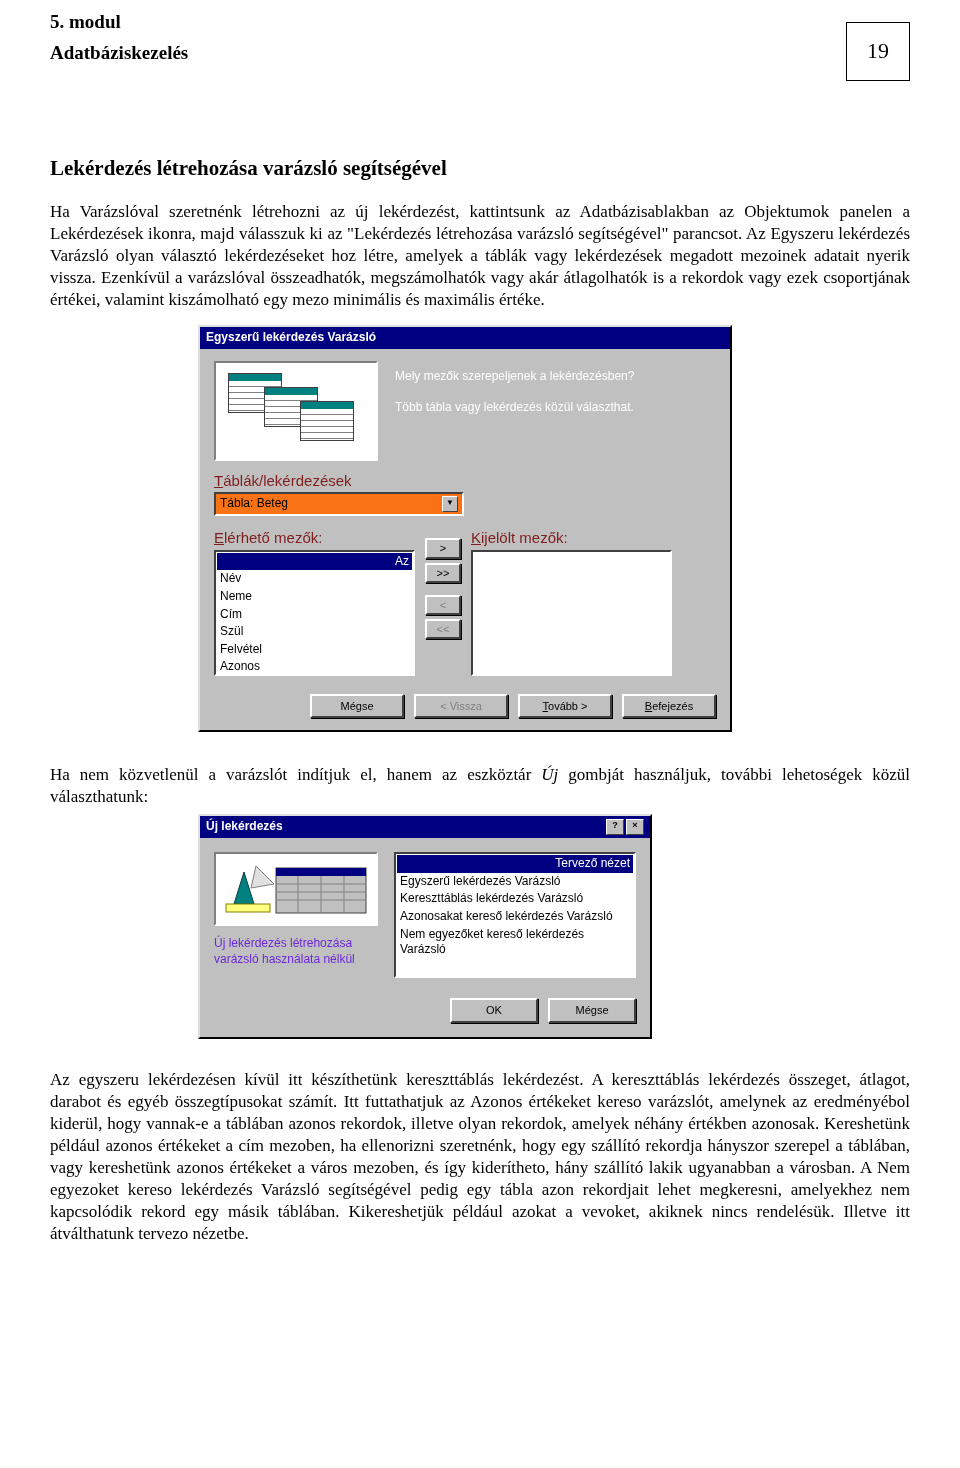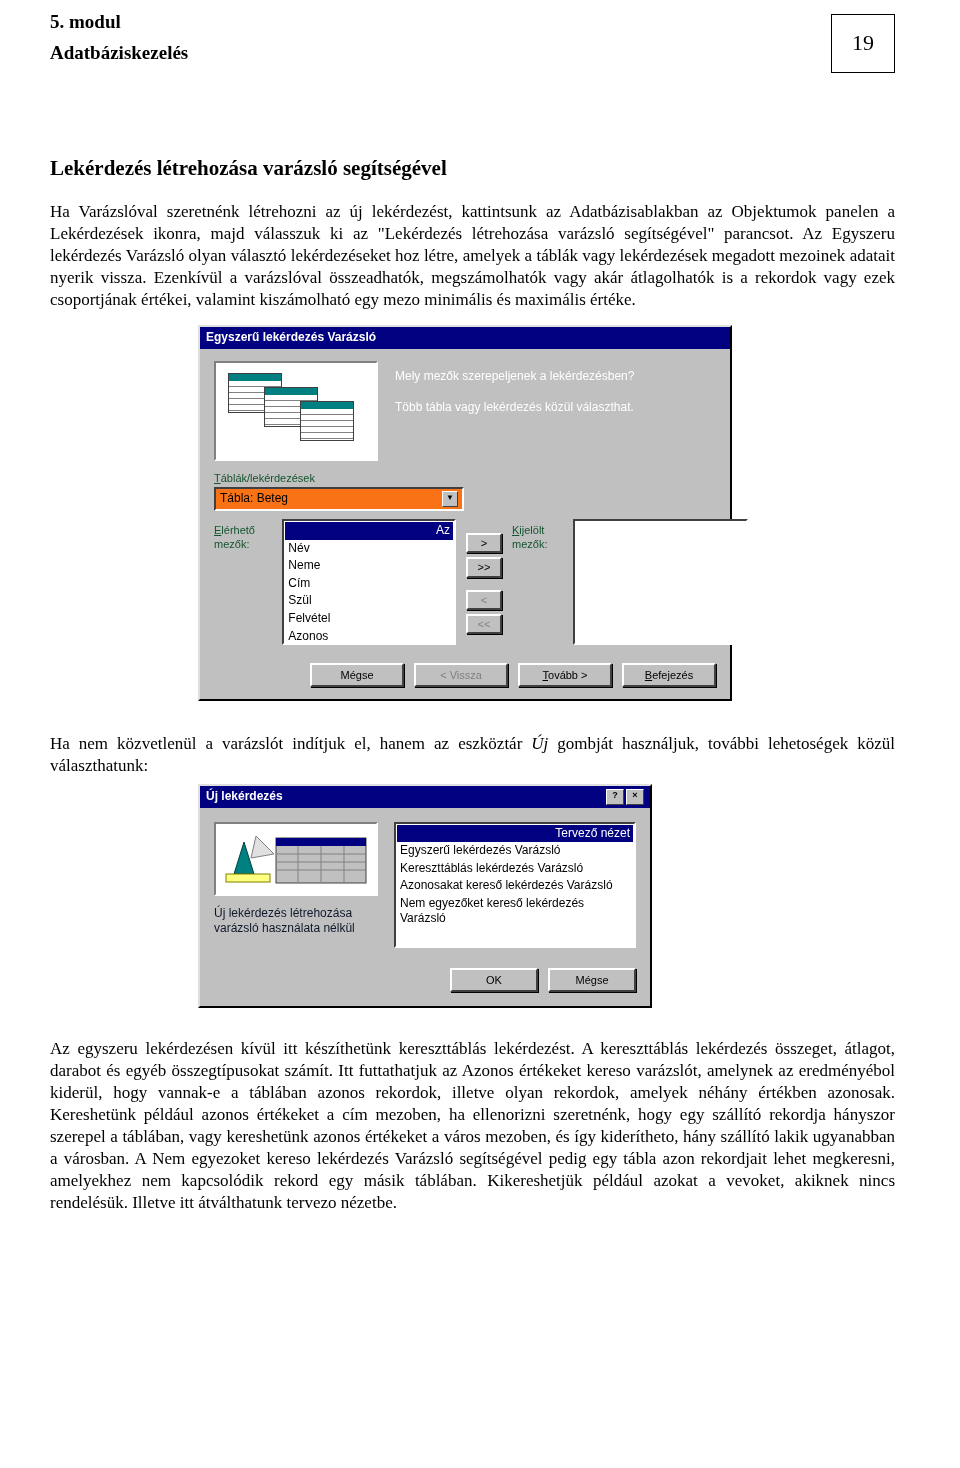--- a/index.html
+++ b/index.html
@@ -6,40 +6,40 @@
     margin: 0;
     padding: 0;
     font-family: "Times New Roman", Times, serif;
     font-size: 17px;
     line-height: 1.3;
     color: #000;
     background: #fff;
     width: 960px;
   }
   .page {
-    padding: 10px 65px 30px 50px;
+    padding: 10px 50px 30px 50px;
   }
   .header {
     position: relative;
     margin-bottom: 90px;
   }
   .header-left {
     font-weight: bold;
   }
   .module-label {
     font-size: 19px;
     margin-bottom: 6px;
   }
   .module-title {
     font-size: 19px;
   }
   .page-number-box {
     position: absolute;
     right: 0;
-    top: 4px;
+    top: 12px;
     border: 1px solid #000;
     padding: 14px 20px;
     font-size: 22px;
     font-family: "Times New Roman", serif;
   }
   h2.section-title {
     font-size: 21px;
     font-weight: bold;
     margin: 0 0 18px 0;
   }
@@ -124,22 +124,22 @@
       to bottom, #fff 0, #fff 5px, #808080 5px, #808080 6px
     );
   }
   .top-text {
     color: #fff;
     font-size: 12px;
     line-height: 1.6;
     padding-top: 6px;
   }
   .section-label {
-    color: #14532d;
-    font-size: 11px;
+    color: #7f1d1d;
+    font-size: 15px;
     margin: 4px 0 2px 0;
   }
   .sunken-field {
     background: #f97316;
     border: 2px solid;
     border-color: #404040 #fff #fff #404040;
     color: #000;
     padding: 2px 4px;
     font-size: 12px;
     width: 238px;
@@ -157,21 +157,21 @@
     text-align: center;
     line-height: 12px;
   }
   .columns {
     display: flex;
     gap: 10px;
     margin-top: 8px;
   }
   .col {
     display: flex;
-    flex-direction: row;
+    flex-direction: column;
   }
   .listbox {
     background: #fff;
     border: 2px solid;
     border-color: #404040 #fff #fff #404040;
     width: 195px;
     height: 120px;
     color: #000;
     font-size: 12px;
     padding: 1px;
@@ -245,21 +245,21 @@
     height: 70px;
     background: #fff;
     border: 2px solid;
     border-color: #808080 #fff #fff #808080;
     position: relative;
     margin-bottom: 10px;
   }
   .decor2 svg { width: 100%; height: 100%; }
   .caption2 {
     font-size: 12px;
-    color: #0f172a;
+    color: #6d28d9;
     line-height: 1.3;
   }
   .rightlist {
     width: 245px;
     height: 120px;
     background: #fff;
     border: 2px solid;
     border-color: #404040 #fff #fff #404040;
     font-size: 12px;
     color: #000;

